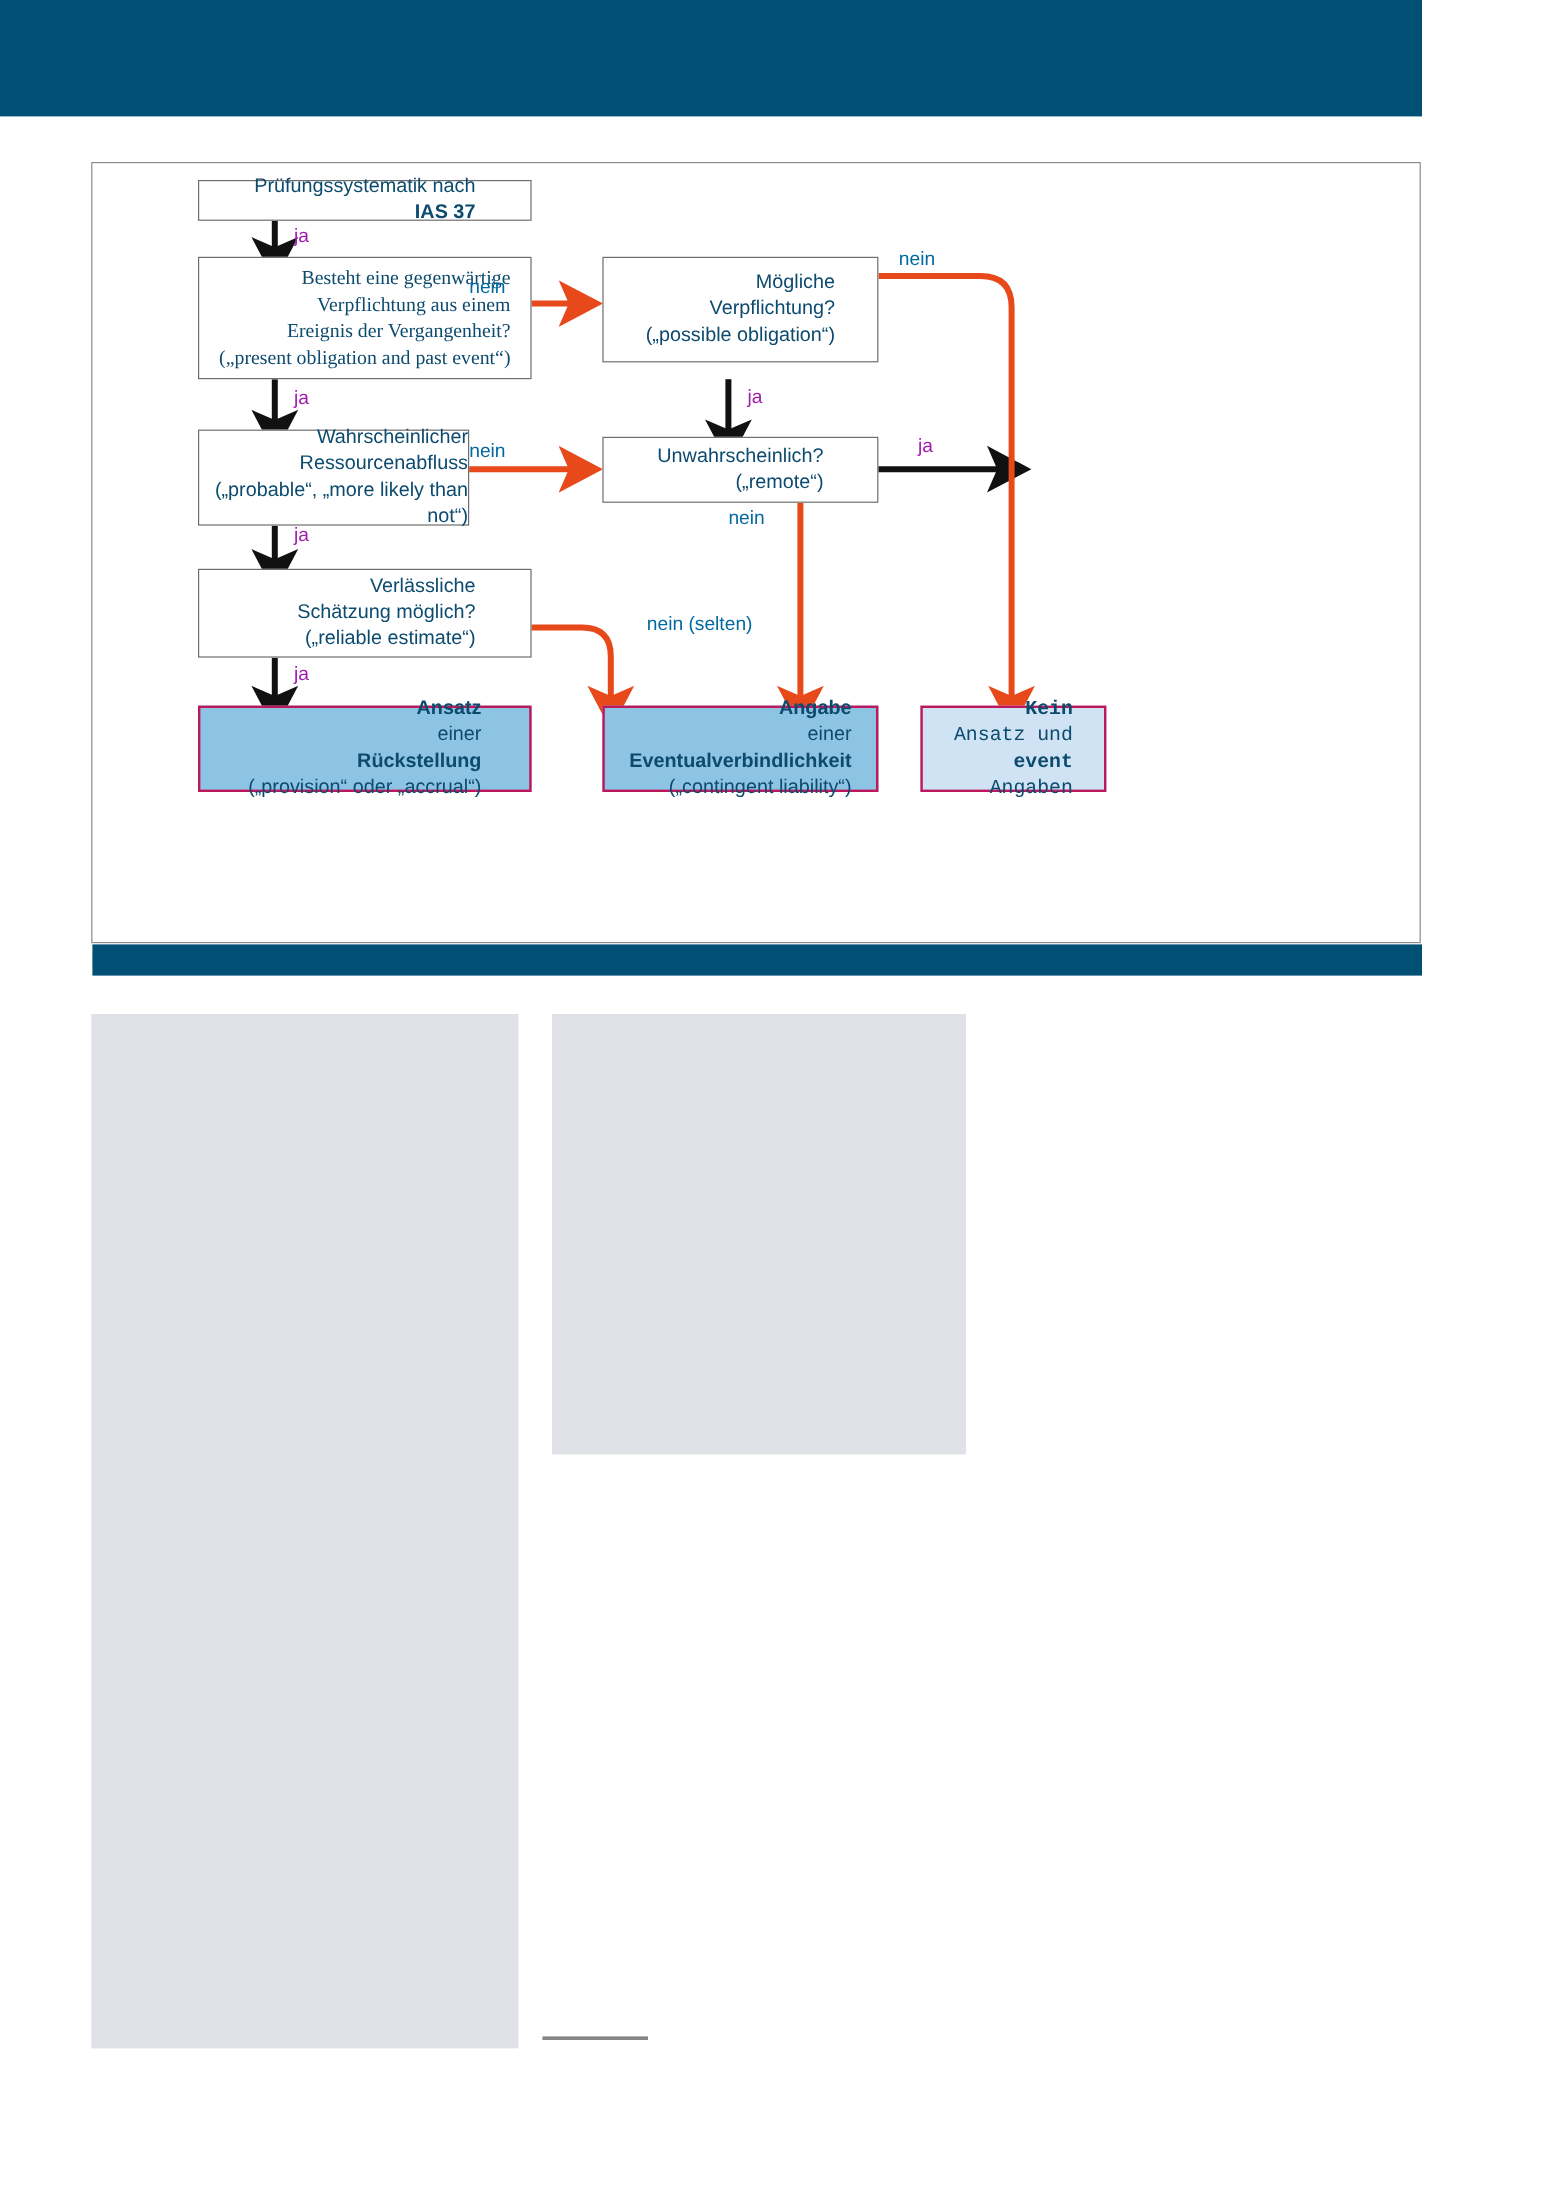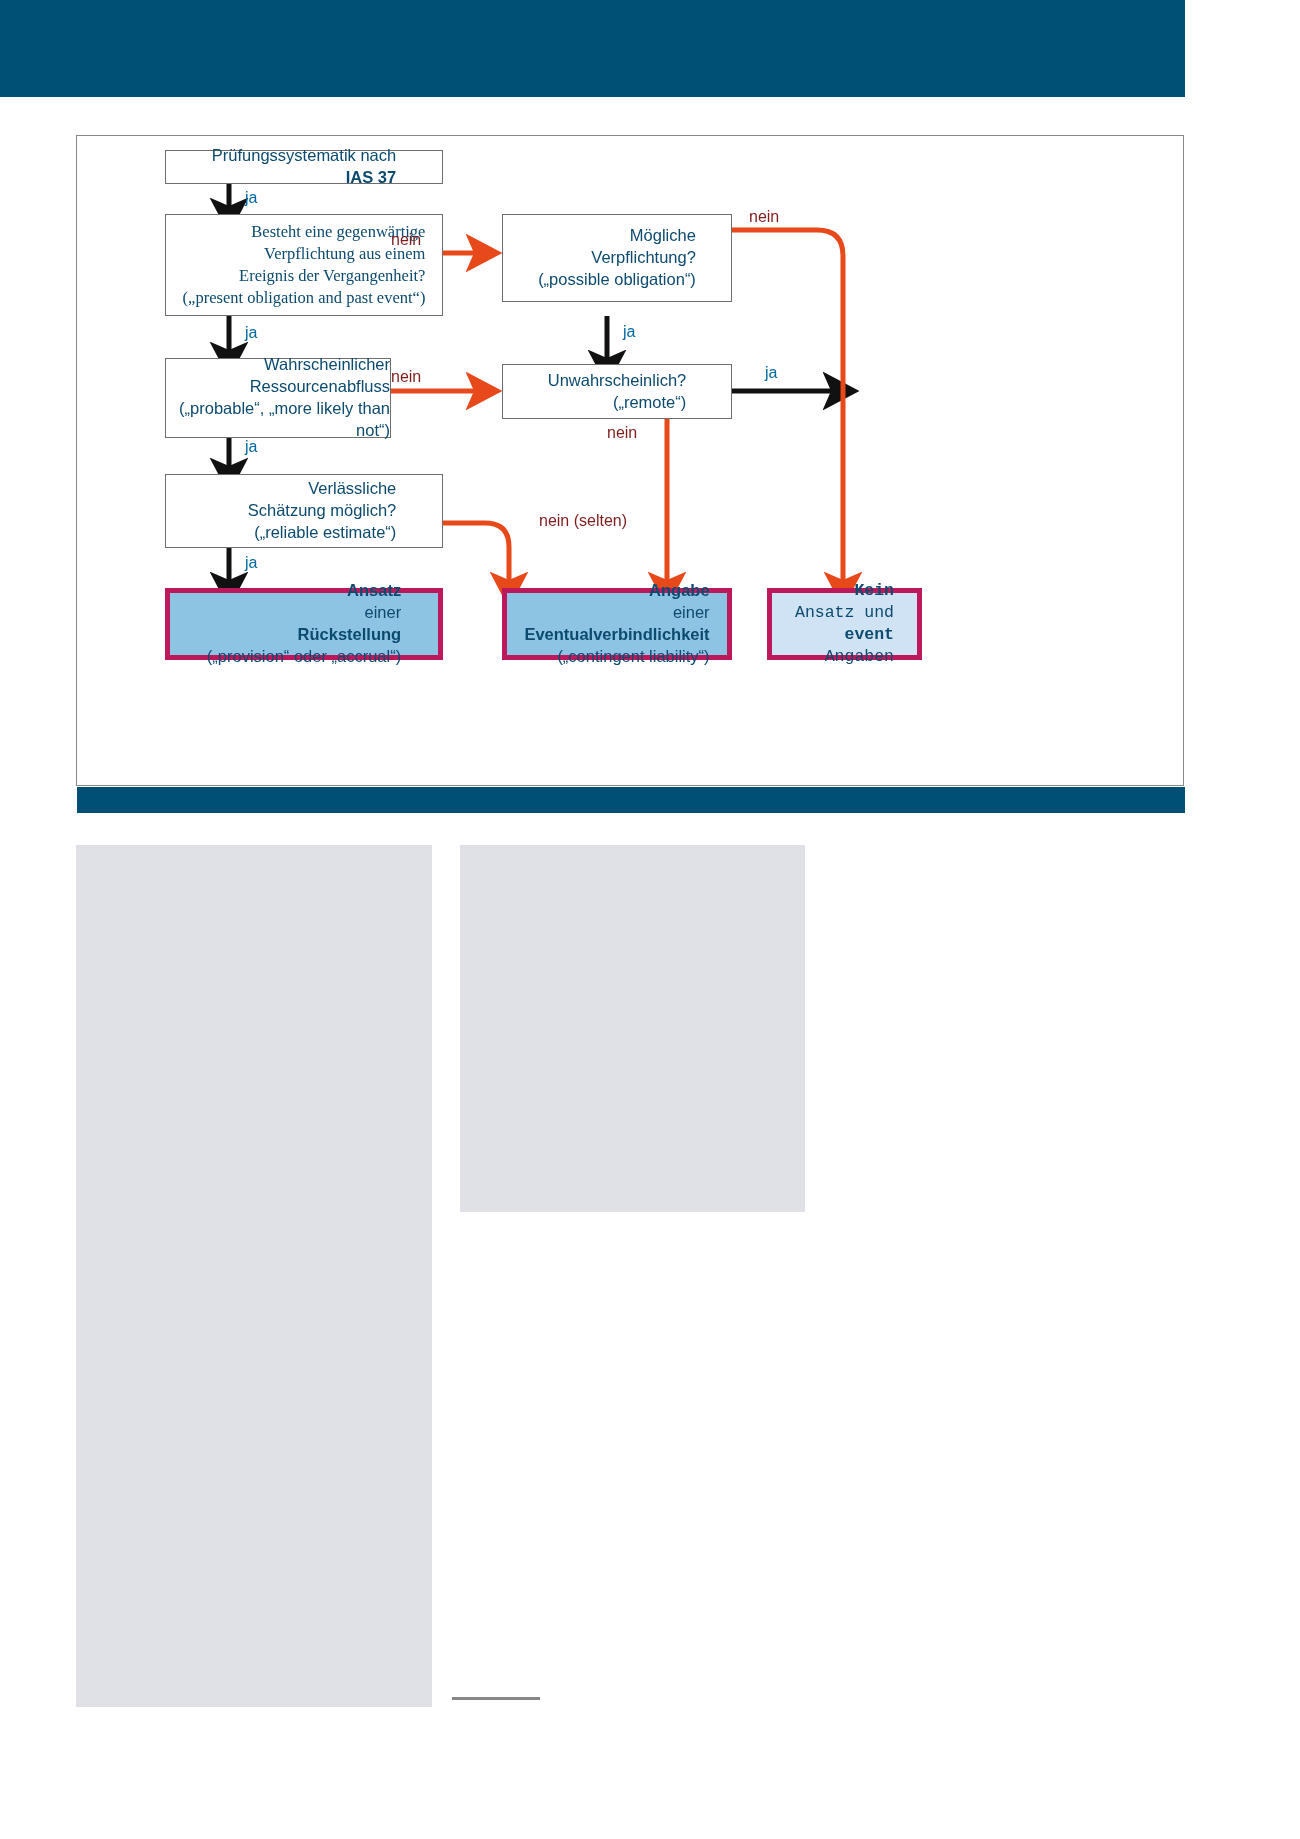--- a/index.html
+++ b/index.html
@@ -12,27 +12,27 @@
   #footer-bar{left:77px;top:787px;width:1108px;height:26px;background:#005076;}
 
   
   #figure-frame{left:76px;top:135px;width:1108px;height:651px;border:1px solid #8a8a8a;background:#fff;box-sizing:border-box;}
 
   
   .node{position:absolute;box-sizing:border-box;border:1px solid #6e6e6e;background:#ffffff;
         display:flex;align-items:center;justify-content:center;text-align:right;
         font-size:16.5px;line-height:1.33;color:#0c4a6e;}
   .node span{display:block;}
-  .node.result{border:5px solid #be185d;}
+  .node.result{border:2px solid #be185d;}
   .node.blue{background:#8dc4e4;}
   .node.lightblue{background:#cfe3f4;}
 
   
-  .lbl{position:absolute;font-size:16px;color:#7f1d1d;white-space:nowrap;}
-  .lbl.ja{color:#0369a1;}
+  .lbl{position:absolute;font-size:16px;color:#0369a1;white-space:nowrap;}
+  .lbl.ja{color:#a21caf;}
 
   
   #edges{position:absolute;left:0;top:0;width:1108px;height:651px;overflow:visible;pointer-events:none;}
 
   
   #block-left{left:76px;top:845px;width:356px;height:862px;background:#dfe1e6;}
   #block-right{left:460px;top:845px;width:345px;height:367px;background:#dfe1e6;}
   #footnote-rule{left:452px;top:1697px;width:88px;height:3px;background:#868686;}
 </style>
 </head>

